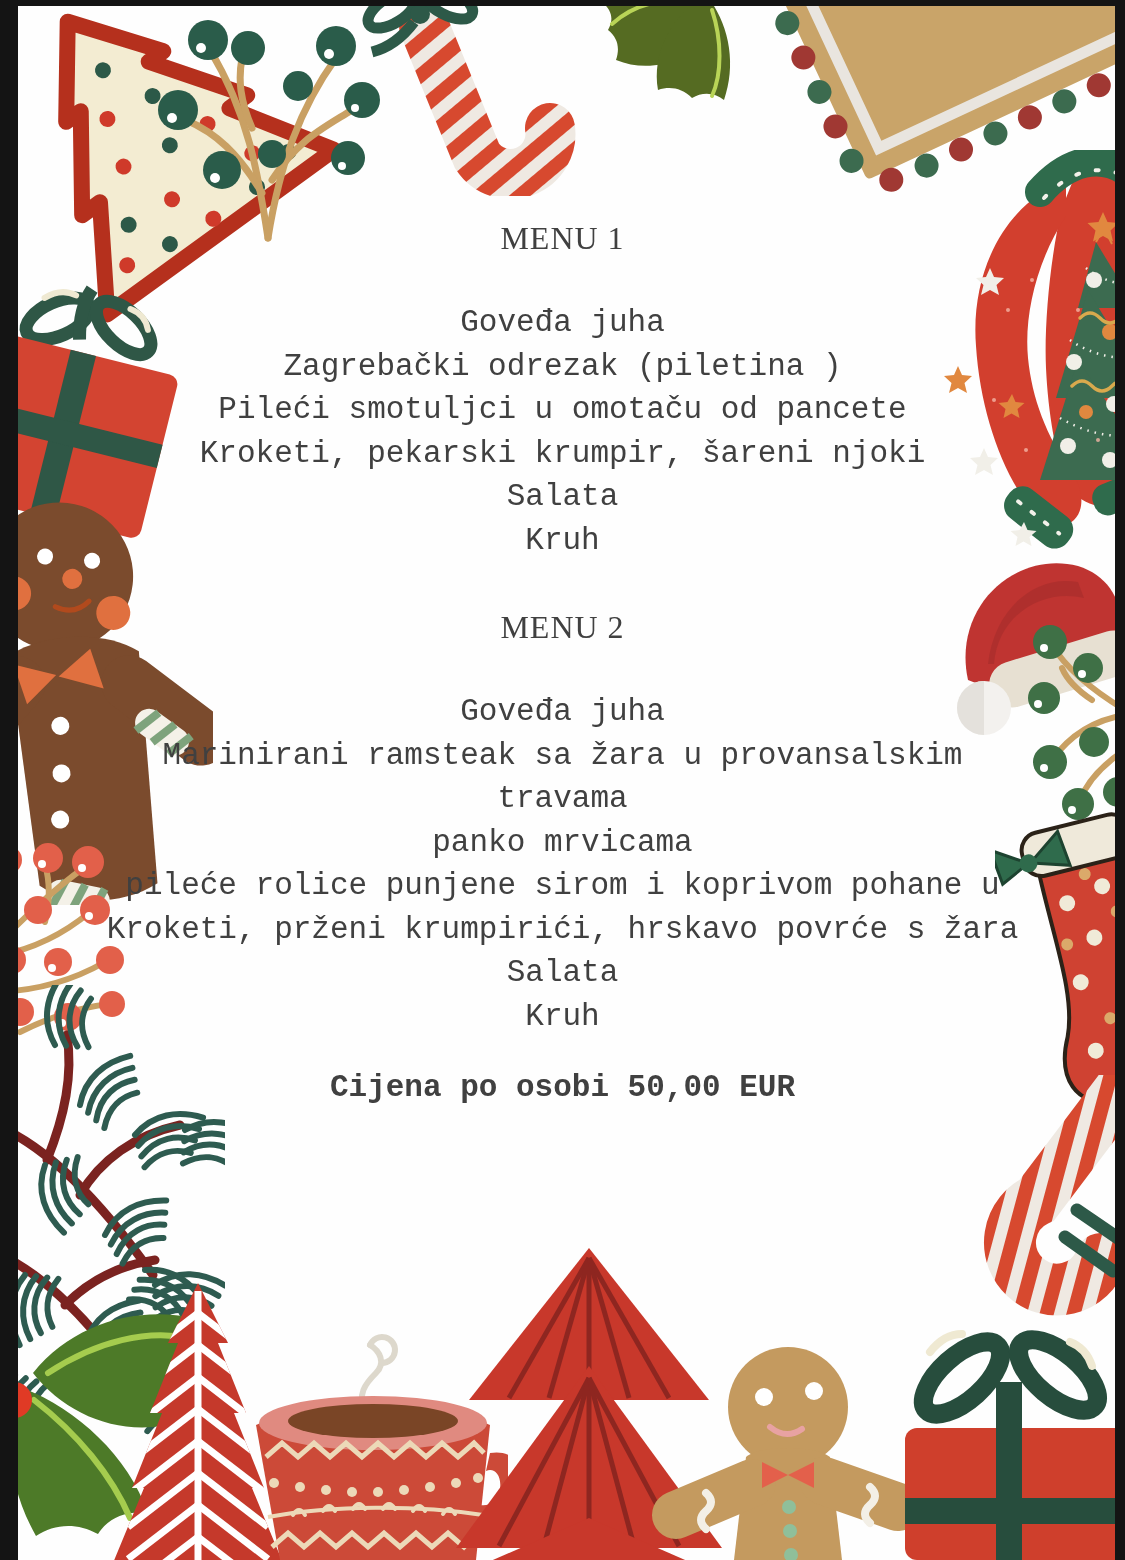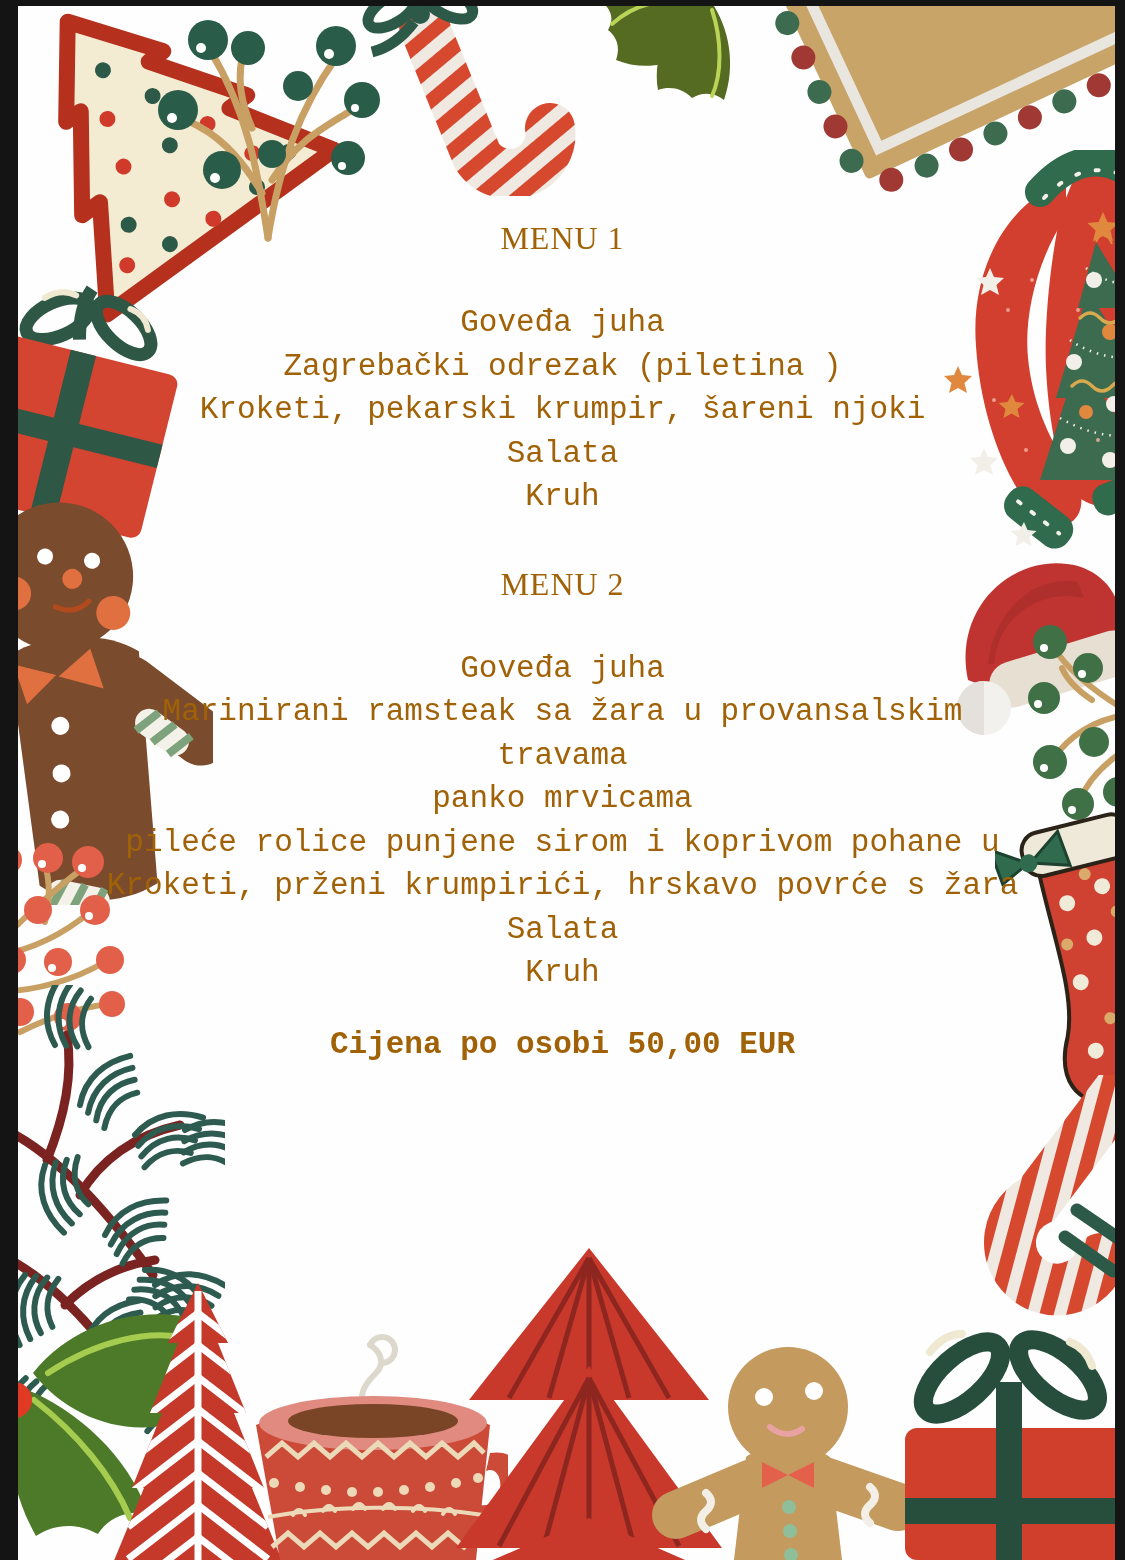--- a/index.html
+++ b/index.html
@@ -4,21 +4,21 @@
 <style>
   html,body{margin:0;padding:0;background:#101010;}
   .page{position:relative;width:1125px;height:1560px;background:#fefefe;overflow:hidden;
         font-family:"Liberation Serif", serif;}
   .frame{position:absolute;background:#141414;z-index:50;}
   .frame-left{left:0;top:0;width:18px;height:1560px;}
   .frame-top{left:0;top:0;width:1125px;height:6px;}
   .frame-right{right:0;top:0;width:10px;height:1560px;}
   .deco{position:absolute;z-index:1;line-height:0;}
   .menu-text{position:absolute;left:90px;top:216px;width:945px;z-index:10;
-             text-align:center;color:#a16207;}
+             text-align:center;color:#404040;}
   .menu-text h1{font-size:32px;font-weight:normal;margin:0 0 41px 0;line-height:44px;letter-spacing:1px;}
   .menu-text h1.second{margin-top:43px;}
   .menu-text p{font-size:31px;margin:0;line-height:43.5px;white-space:pre-wrap;font-family:Liberation Mono, monospace;}
   .menu-text p.price{font-weight:bold;}
   .menu-text p.price2{margin-top:28px;}
 </style>
 </head>
 <body>
 
 <div class="page">
@@ -554,20 +554,21 @@
       <rect x="15" y="108" width="225" height="132" rx="12" fill="#cf3f2c"></rect>
       <rect x="106" y="62" width="26" height="178" fill="#274d3d"></rect>
       <rect x="15" y="178" width="225" height="26" fill="#274d3d"></rect>
     </svg>
   </div>
 
   <main class="menu-text">
     <h1>MENU 1</h1>
     <p>Goveđa juha</p>
     <p>Zagrebački odrezak (piletina )</p>
+    <p>Pileći smotuljci u omotaču od pancete</p>
     <p>Kroketi, pekarski krumpir, šareni njoki</p>
     <p>Salata</p>
     <p>Kruh</p>
 
     <h1 class="second">MENU 2</h1>
     <p>Goveđa juha</p>
     <p>Marinirani ramsteak sa žara u provansalskim travama</p>
     <p>panko mrvicama</p>
     <p>pileće rolice punjene sirom i koprivom pohane u</p>
     <p>Kroketi, prženi krumpirići, hrskavo povrće s žara</p>

